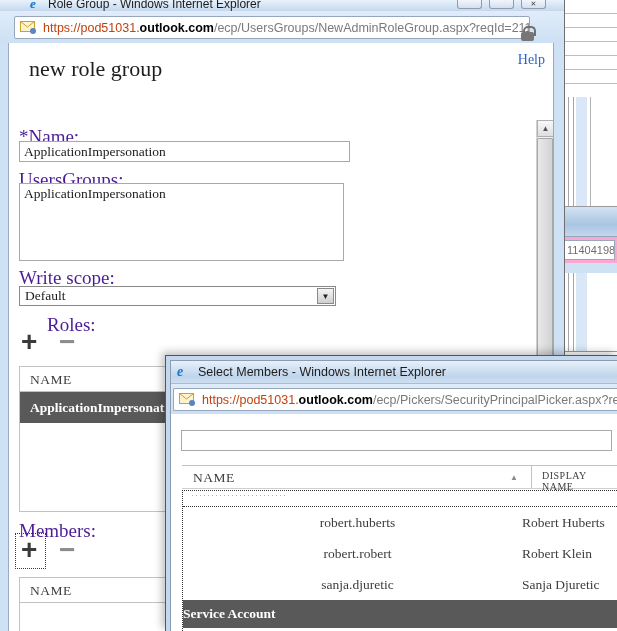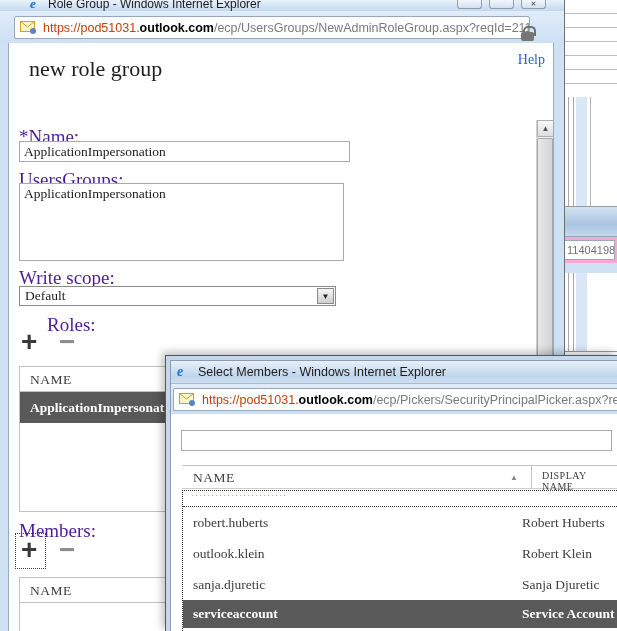--- a/index.html
+++ b/index.html
@@ -119,21 +119,21 @@
     border-top:1px solid #c2c2c2; border-bottom:1px solid #cfcfcf; }
   #sm-thead .c1 { position:absolute; left:11px; top:4px; font-size:13.5px; color:#3d3d3d; letter-spacing:0.5px; }
   #sm-thead .sort { position:absolute; left:328px; top:7px; font-size:8px; color:#8a8a8a;
     font-family:"Liberation Sans", sans-serif; }
   #sm-thead .div { position:absolute; left:349px; top:0; bottom:0; width:1px; background:#c2c2c2; }
   #sm-thead .c2 { position:absolute; left:360px; top:4px; font-size:10px; color:#3d3d3d; letter-spacing:0.5px; }
   #sm-rows { left:11px; top:76px; right:0; bottom:0;
     border-left:1px dotted #333; border-top:1px dotted #333; }
   .clip-row { height:16px; border-bottom:1px dotted #333; overflow:hidden;
     font-size:9px; color:#9a8a6a; line-height:8px; padding-left:8px; letter-spacing:1px; }
-  .sm-row { height:31px; display:flex; align-items:center; font-size:13.5px; color:#3c3c3c; }
+  .sm-row { height:31px; display:flex; align-items:center; font-size:13.5px; color:#3c3c3c;text-align:center; }
   .sm-row .n { padding-left:10px; width:339px; flex:0 0 auto; }
   .sm-row.sel { background:#595959; color:#fff; font-weight:bold; height:28px; }
 </style>
 </head>
 <body>
 
 <div id="bg-strip" class="abs">
   <div class="bg-rows abs"></div>
   <div class="bg-panel abs" style="top:97px;height:110px;">
     <div class="vl1"></div>
@@ -249,28 +249,27 @@
         <span class="c2">DISPLAY NAME</span>
       </div>
 
       <div id="sm-rows" class="abs">
         <div class="clip-row">························</div>
         <div class="sm-row">
           <span class="n">robert.huberts</span>
           <span class="d">Robert Huberts</span>
         </div>
         <div class="sm-row">
-          <span class="n">outlook.klein</span>
+          <span class="n">robert.robert</span>
           <span class="d">Robert Klein</span>
         </div>
         <div class="sm-row">
           <span class="n">sanja.djuretic</span>
           <span class="d">Sanja Djuretic</span>
         </div>
         <div class="sm-row sel">
-          <span class="n">serviceaccount</span>
           <span class="d">Service Account</span>
         </div>
       </div>
     </div>
 
   </div>
 </div>
 
 </body></html>

